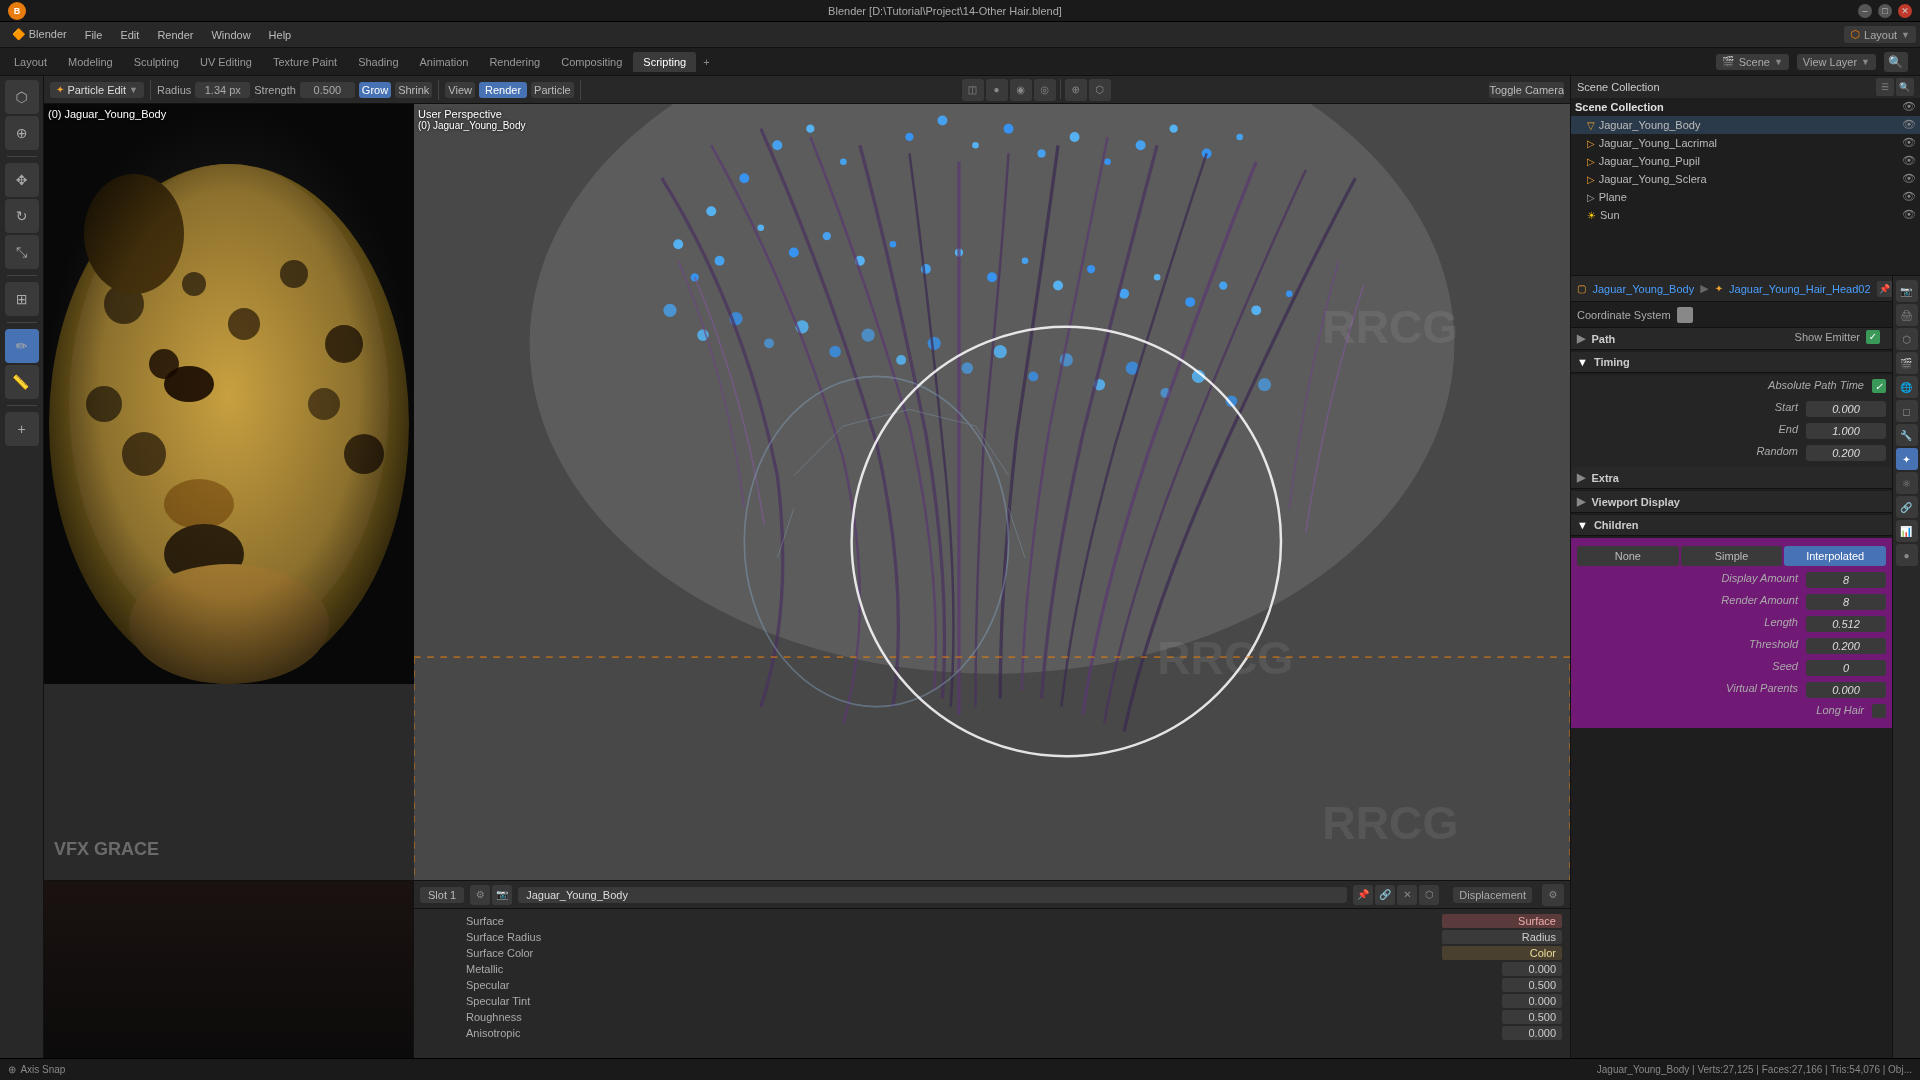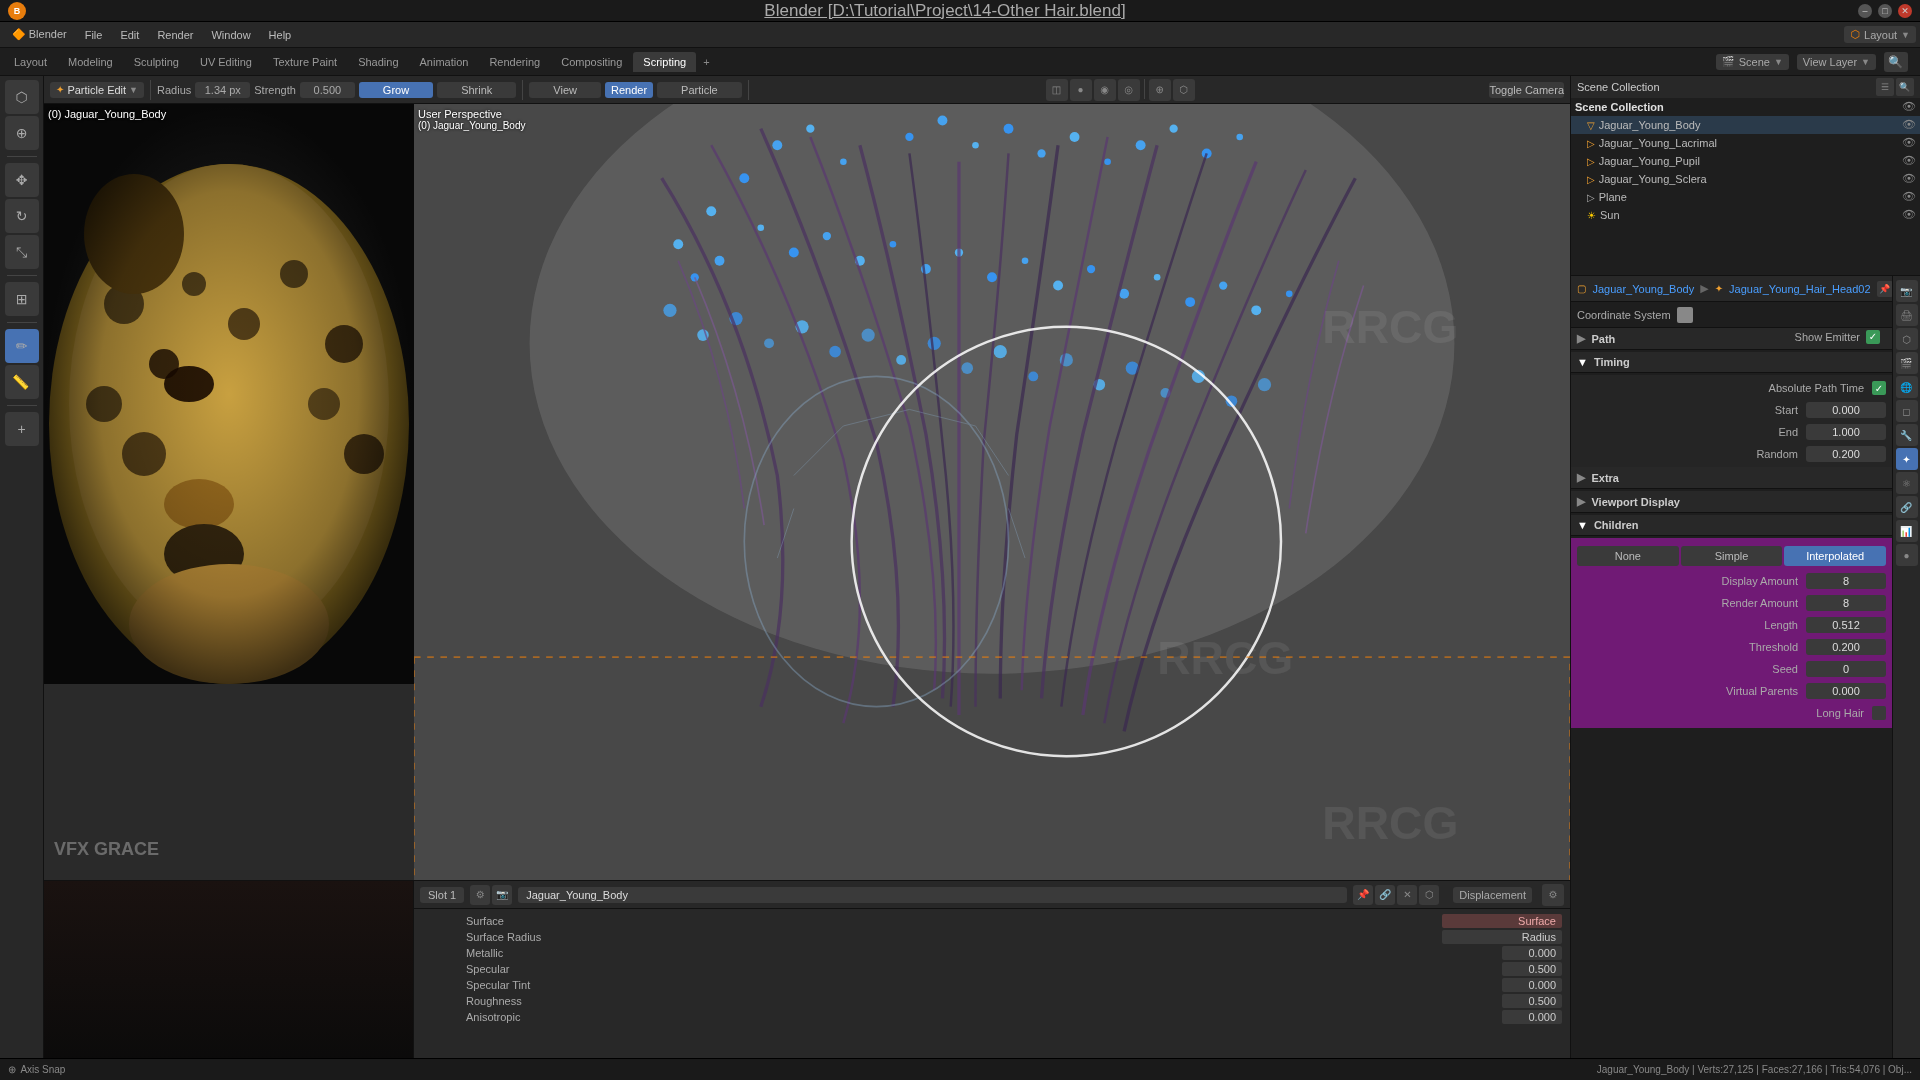--- a/index.html
+++ b/index.html
@@ -3,21 +3,21 @@
   <meta charset="utf-8">
   <style>
     * { margin: 0; padding: 0; box-sizing: border-box; }
     body { width: 1920px; height: 1080px; overflow: hidden; background: #1a1a1a; font-family: Arial, sans-serif; font-size: 11px; color: #ccc; }
 
     
     #title-bar {
       width: 100%; height: 22px; background: #1a1a1a; display: flex; align-items: center;
       justify-content: space-between; padding: 0 8px; border-bottom: 1px solid #000;
     }
-    #title-bar .title { color: #aaa; font-size: 17px; text-decoration: underline; }
+    #title-bar .title { color: #aaa; font-size: 11px; }
     #title-bar .win-controls { display: flex; gap: 6px; }
     #title-bar .win-btn { width: 14px; height: 14px; border-radius: 50%; display: flex; align-items: center; justify-content: center; font-size: 9px; cursor: pointer; }
     #title-bar .win-minimize { background: #555; }
     #title-bar .win-maximize { background: #555; }
     #title-bar .win-close { background: #c0392b; }
 
     
     #menu-bar {
       width: 100%; height: 26px; background: #282828; display: flex; align-items: center;
       padding: 0 4px; gap: 2px; border-bottom: 1px solid #111;
@@ -47,21 +47,21 @@
     .tool-separator { width: 30px; height: 1px; background: #444; margin: 4px 0; }
 
     
     #viewport-area { flex: 1; display: flex; flex-direction: column; position: relative; overflow: hidden; }
 
     
     #viewport-toolbar {
       height: 28px; background: #282828; display: flex; align-items: center; padding: 0 6px;
       gap: 4px; border-bottom: 1px solid #111; flex-shrink: 0;
     }
-    .toolbar-btn { padding: 2px 24px; background: #3a3a3a; border-radius: 3px; color: #bbb; font-size: 11px; cursor: pointer; display: flex; align-items: center; gap: 3px; }
+    .toolbar-btn { padding: 2px 3px; background: #3a3a3a; border-radius: 3px; color: #bbb; font-size: 11px; cursor: pointer; display: flex; align-items: center; gap: 3px; }
     .toolbar-btn.active { background: #4772b3; color: #fff; }
     .toolbar-select { padding: 2px 6px; background: #4772b3; border-radius: 3px; color: #fff; font-size: 11px; cursor: pointer; }
     .toolbar-num { padding: 2px 6px; background: #3a3a3a; border-radius: 3px; color: #aaa; font-size: 11px; min-width: 55px; text-align: center; }
     .toolbar-separator { width: 1px; height: 20px; background: #444; margin: 0 2px; }
 
     
     #viewport-content { flex: 1; position: relative; background: #404040; overflow: hidden; }
 
     
     #left-viewport { position: absolute; left: 0; top: 0; width: 370px; height: 100%; overflow: hidden; }
@@ -99,21 +99,21 @@
     .breadcrumb-sep { color: #666; }
     .breadcrumb-link { color: #4a9eff; cursor: pointer; }
     .coord-system { height: 26px; background: #1e1e1e; display: flex; align-items: center; padding: 0 6px; gap: 6px; justify-content: flex-end; border-bottom: 1px solid #111; font-size: 11px; }
 
     
     .section-header { display: flex; align-items: center; padding: 4px 6px; background: #282828; cursor: pointer; font-size: 11px; font-weight: bold; color: #ccc; border-bottom: 1px solid #111; margin-bottom: 2px; }
     .section-header .arrow { margin-right: 6px; color: #888; }
     .section-header.open .arrow { color: #fff; }
 
     
-    .field-row { display: flex; align-items: center; padding: 2px 6px; min-height: 22px; }
+    .field-row { display: flex; align-items: flex-start; padding: 2px 6px; min-height: 22px; font-style: italic; }
     .field-label { color: #aaa; font-size: 11px; flex: 1; text-align: right; padding-right: 8px; }
     .field-value { background: #3a3a3a; border-radius: 3px; padding: 2px 6px; min-width: 80px; text-align: center; font-size: 11px; color: #ddd; cursor: pointer; }
     .field-checkbox { width: 14px; height: 14px; background: #3a9958; border-radius: 2px; display: inline-flex; align-items: center; justify-content: center; color: #fff; font-size: 10px; cursor: pointer; }
     .field-checkbox.unchecked { background: #3a3a3a; }
 
     
     .children-buttons { display: flex; gap: 2px; padding: 4px 6px; }
     .child-btn { flex: 1; padding: 4px 0; text-align: center; background: #3a3a3a; border-radius: 3px; font-size: 11px; color: #bbb; cursor: pointer; }
     .child-btn.active { background: #4772b3; color: #fff; }
 
@@ -446,20 +446,24 @@
         <div id="material-panel" style="padding:4px 8px;font-size:11px;">
           <div class="mat-row">
             <span class="mat-label">Surface</span>
             <span class="mat-value" style="background:#5a3a3a;color:#eaa;min-width:120px;">Surface</span>
           </div>
           <div class="mat-row">
             <span class="mat-label">Surface Radius</span>
             <span class="mat-value" style="min-width:120px;">Radius</span>
           </div>
           <div class="mat-row">
+            <span class="mat-label">Surface Color</span>
+            <span class="mat-value" style="background:#4a4030;color:#eedd99;min-width:120px;">Color</span>
+          </div>
+          <div class="mat-row">
             <span class="mat-label">Metallic</span>
             <span class="mat-value">0.000</span>
           </div>
           <div class="mat-row">
             <span class="mat-label">Specular</span>
             <span class="mat-value">0.500</span>
           </div>
           <div class="mat-row">
             <span class="mat-label">Specular Tint</span>
             <span class="mat-value">0.000</span>

